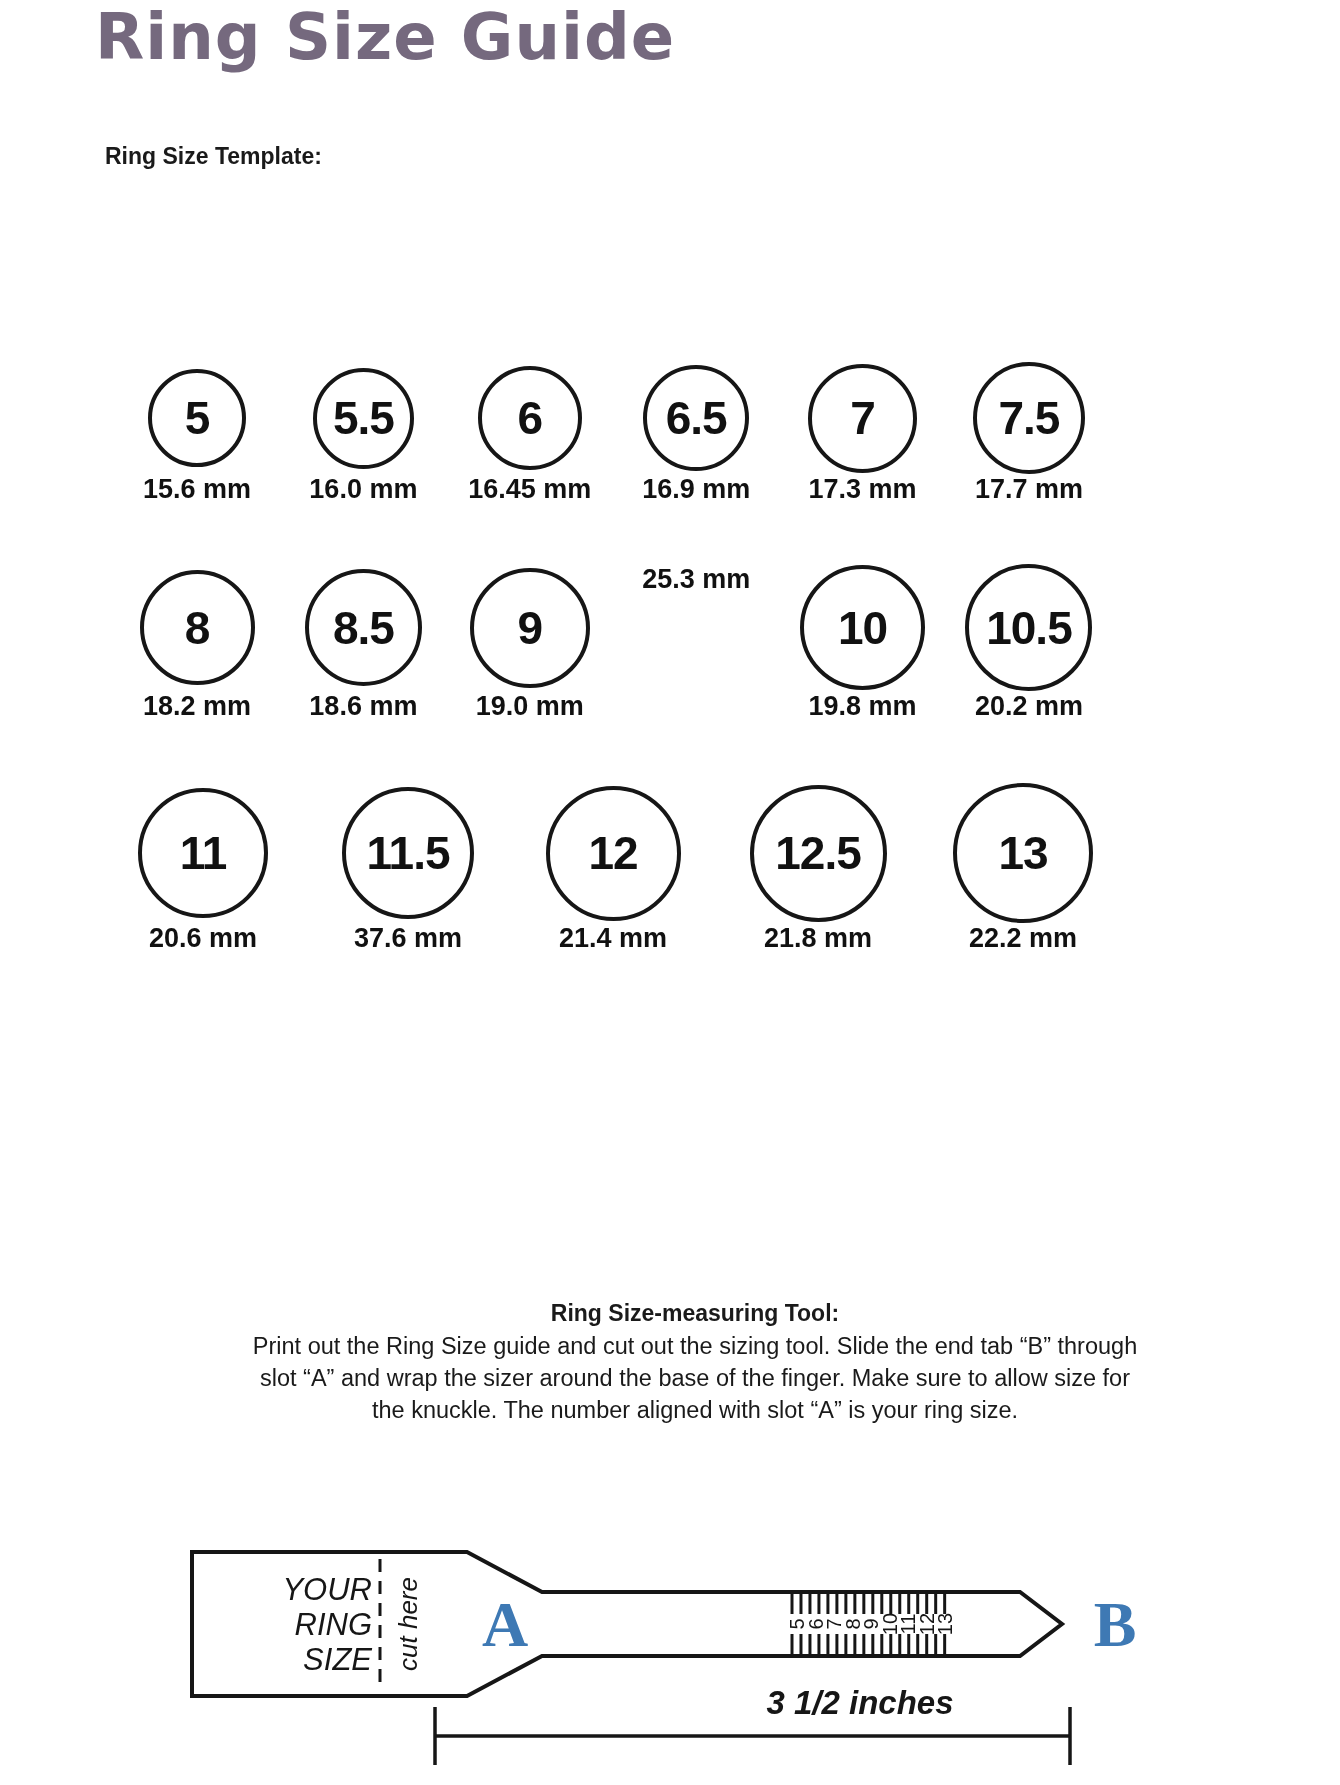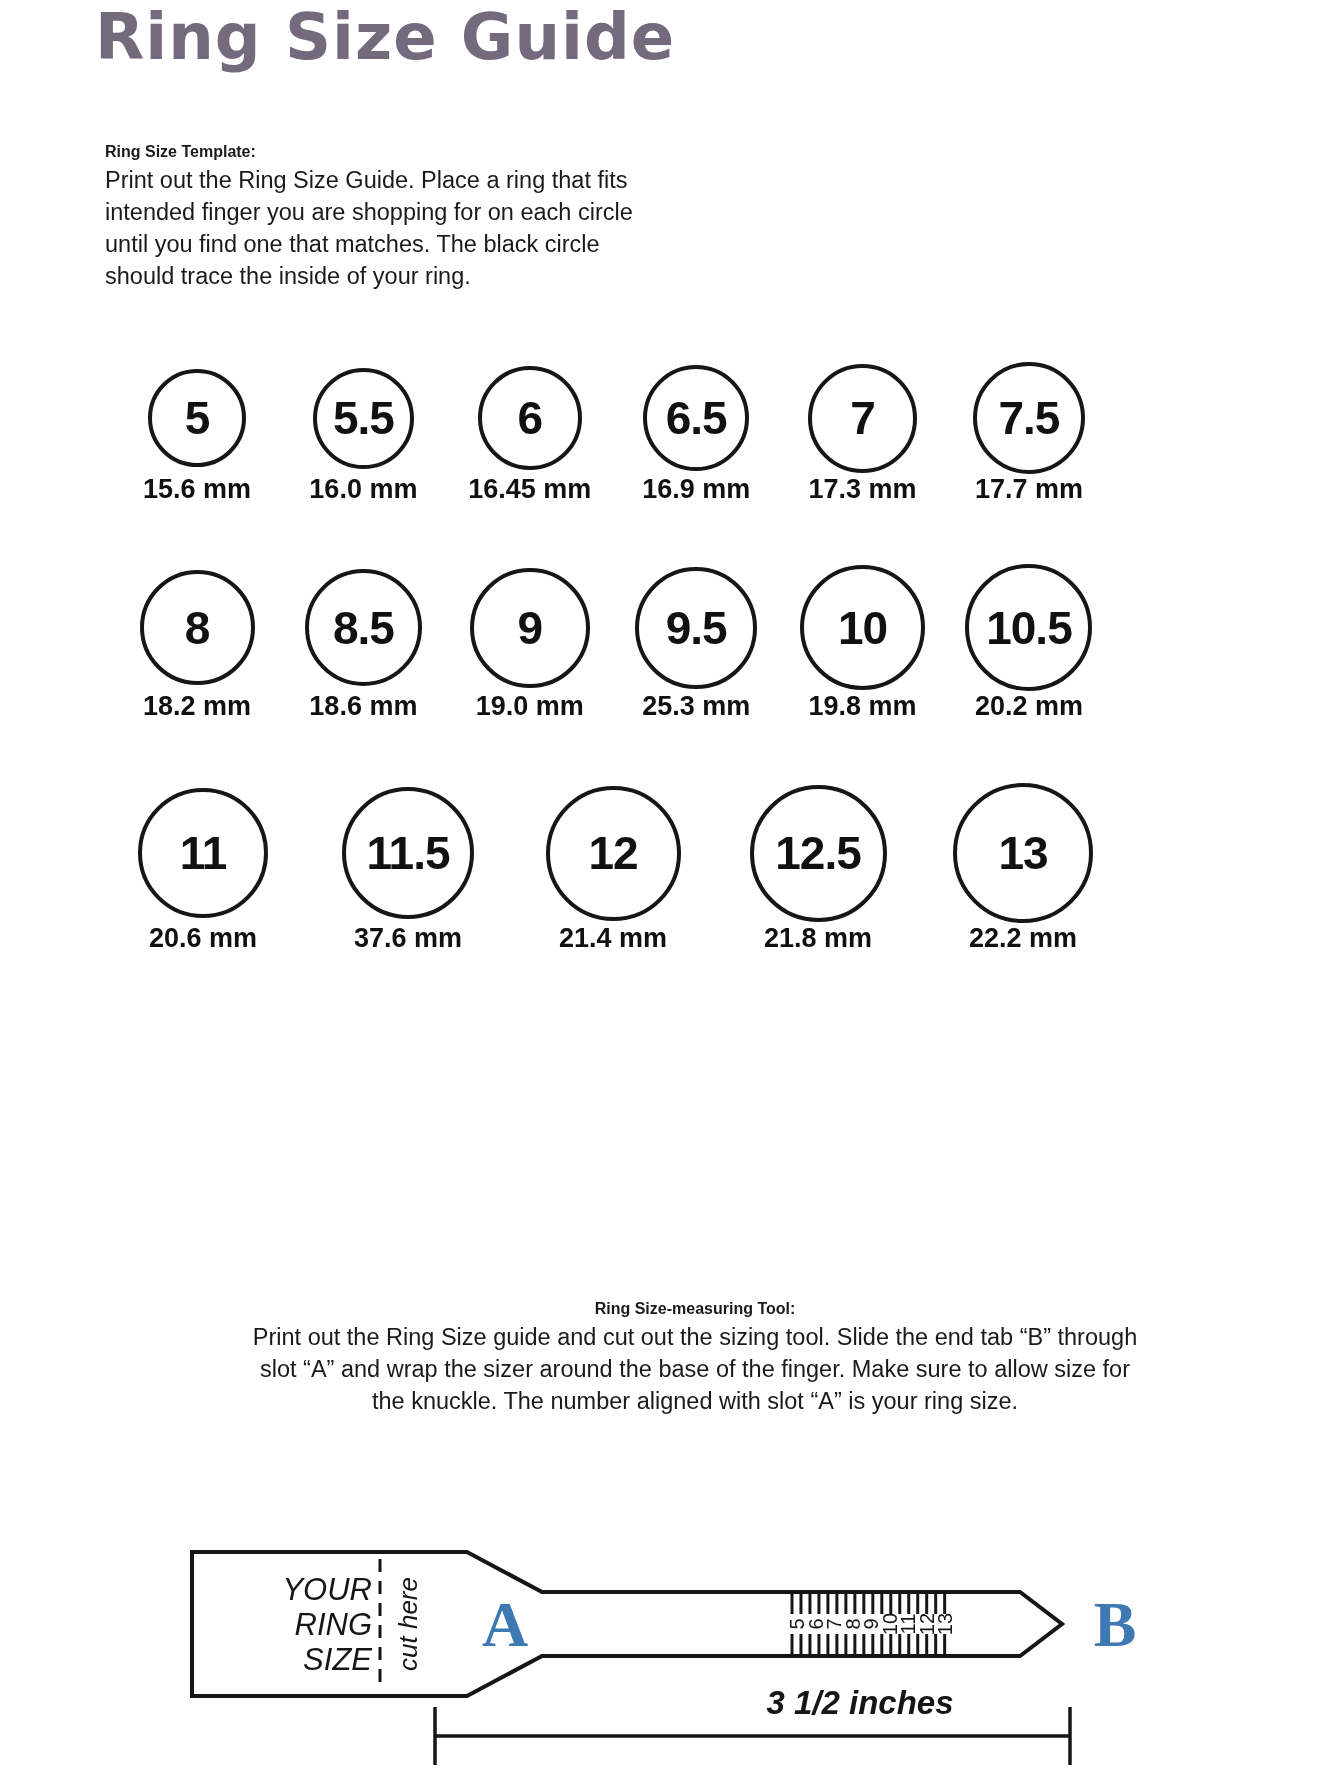--- a/index.html
+++ b/index.html
@@ -18,21 +18,21 @@
     font-family:"DejaVu Sans", sans-serif;
     font-weight:bold;
     font-size:64px;
     letter-spacing:1px;
     color:#75697e;
   }
   .section{position:absolute;left:105px;}
   .sec-template{top:143px;width:680px;}
   .sec-tool{top:1300px;width:1180px;text-align:center;}
   .sec-heading{
-    font-size:16px;
+    font-size:23px;
     font-weight:bold;
     margin-bottom:3px;
   }
   .sec-body{
     font-size:23.5px;
     line-height:32px;
     white-space:pre-line;
   }
   .ring-row{
     position:absolute;
@@ -83,24 +83,20 @@
 </style>
 </head>
 <body>
 
 <div class="page">
 
   <div class="page-title">Ring Size Guide</div>
 
   <div class="section sec-template">
     <div class="sec-heading">Ring Size Template:</div>
-    <div class="sec-body">Print out the Ring Size Guide. Place a ring that fits
-intended finger you are shopping for on each circle
-until you find one that matches. The black circle
-should trace the inside of your ring.</div>
   </div>
 
   <div class="ring-row row-0">
       <div class="ring-cell">
         <div class="circle-area" style="height: 112px;">
           <div class="ring-circle" style="width: 98px; height: 98px;">
             <span class="ring-num">5</span>
           </div>
         </div>
         <div class="mm-label">15.6 mm</div>
@@ -165,25 +161,20 @@
       </div>
       <div class="ring-cell">
         <div class="circle-area" style="height: 127px;">
           <div class="ring-circle" style="width: 120px; height: 120px;">
             <span class="ring-num">9</span>
           </div>
         </div>
         <div class="mm-label">19.0 mm</div>
       </div>
       <div class="ring-cell">
-        <div class="circle-area" style="height: 127px;">
-          <div class="ring-circle" style="width: 122px; height: 122px;">
-            <span class="ring-num">9.5</span>
-          </div>
-        </div>
         <div class="mm-label">25.3 mm</div>
       </div>
       <div class="ring-cell">
         <div class="circle-area" style="height: 127px;">
           <div class="ring-circle" style="width: 125px; height: 125px;">
             <span class="ring-num">10</span>
           </div>
         </div>
         <div class="mm-label">19.8 mm</div>
       </div>

